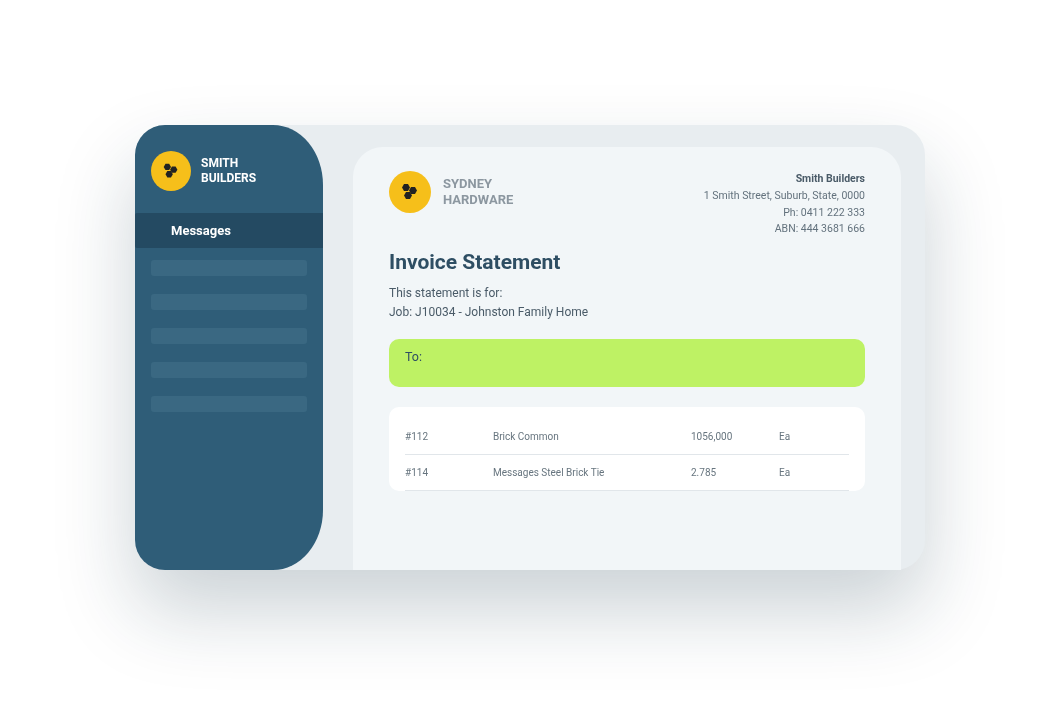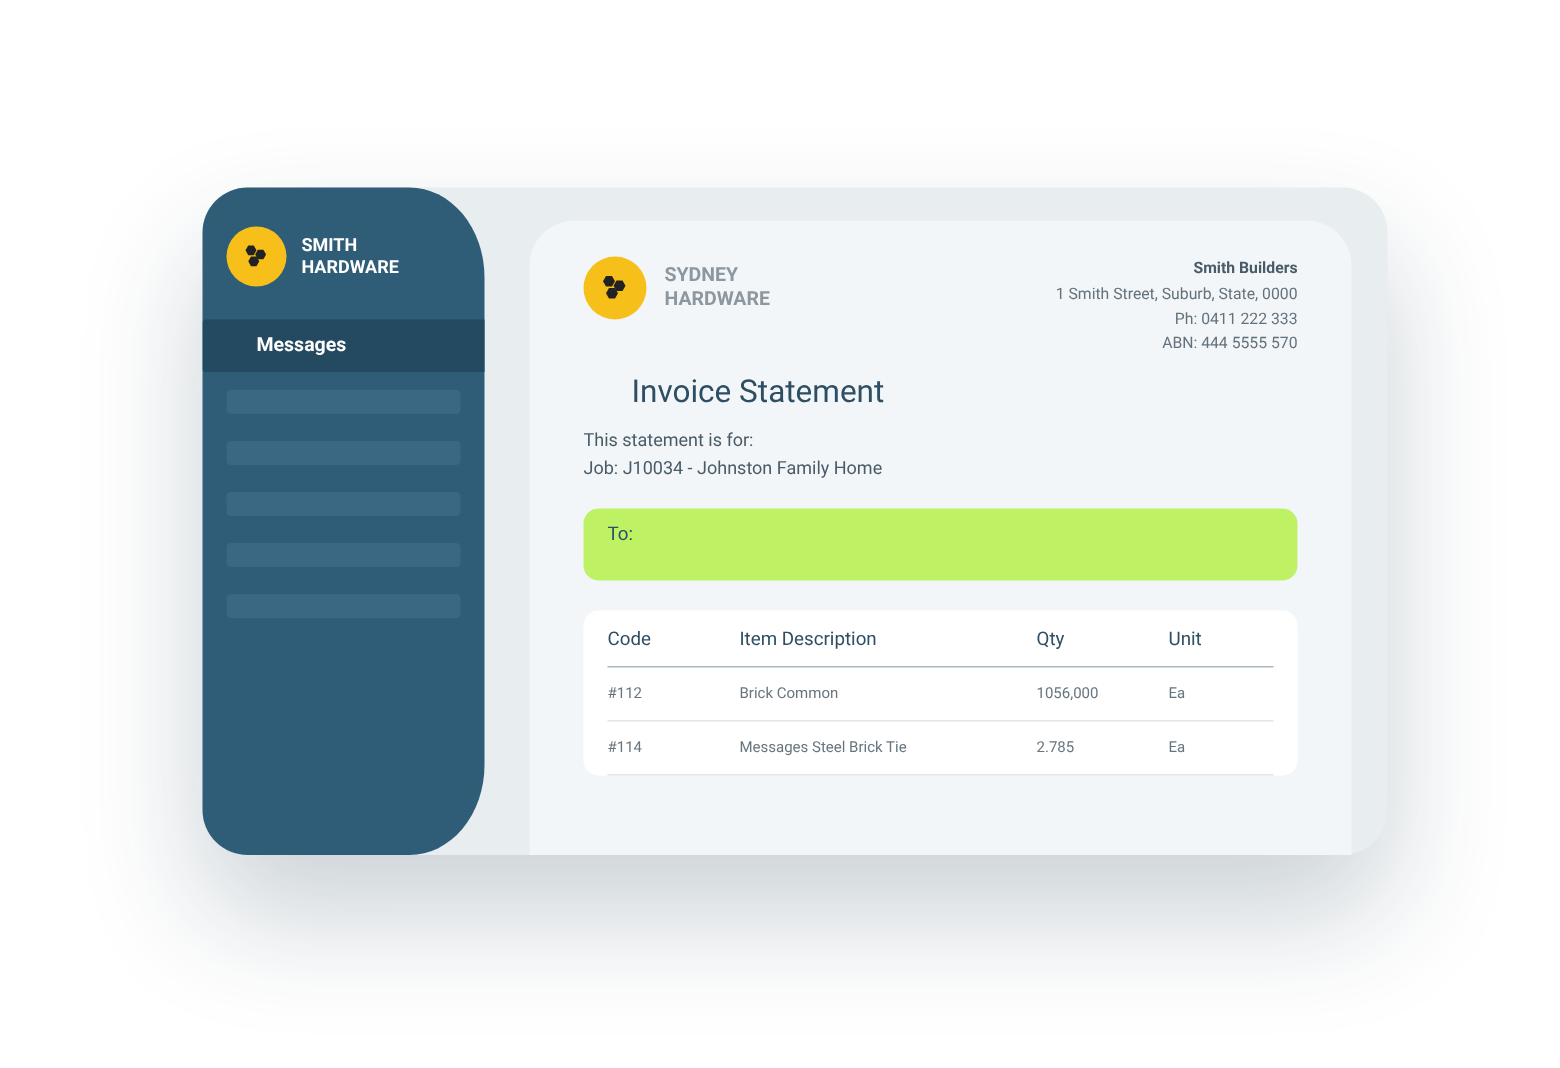--- a/index.html
+++ b/index.html
@@ -112,22 +112,21 @@
     text-align: right;
     color: #63727d;
     font-size: 10.5px;
     line-height: 1.6;
   }
   .billto .strong { font-weight: 700; color: #4a5b68; }
   .title {
     margin-top: 12px;
     color: #2e4e63;
     font-size: 21px;
-    font-weight: 400;
-    margin-left: 32px;
+    font-weight: 700;
   }
   .meta {
     margin-top: 10px;
     color: #4a5b68;
     font-size: 12px;
     line-height: 1.6;
   }
   .to-box {
     margin-top: 16px;
     background: #bef264;
@@ -173,21 +172,21 @@
         <span class="sb-logo">
           <svg viewBox="0 0 24 24">
             <g fill="#222">
               <polygon points="6,4 10,4 12,7.5 10,11 6,11 4,7.5"></polygon>
               <polygon points="13,7 17,7 19,10.5 17,14 13,14 11,10.5"></polygon>
               <polygon points="8,12 12,12 14,15.5 12,19 8,19 6,15.5"></polygon>
             </g>
           </svg>
         </span>
         <span class="sb-name">SMITH
-HARDWARE</span>
+BUILDERS</span>
       </div>
       <div class="sb-active">Messages</div>
       <div class="sb-placeholder">
         <div class="row"></div>
         <div class="row"></div>
         <div class="row"></div>
         <div class="row"></div>
         <div class="row"></div>
       </div>
     </aside>
@@ -205,41 +204,35 @@
                 </g>
               </svg>
             </span>
             <span class="brand-name">SYDNEY
 HARDWARE</span>
           </div>
           <div class="billto">
             <div class="strong">Smith Builders</div>
             <div>1 Smith Street, Suburb, State, 0000</div>
             <div>Ph: 0411 222 333</div>
-            <div>ABN: 444 5555 570</div>
+            <div>ABN: 444 3681 666</div>
           </div>
         </div>
 
         <h1 class="title">Invoice Statement</h1>
         <div class="meta">
           <div>This statement is for:</div>
           <div>Job: J10034 - Johnston Family Home</div>
         </div>
 
         <div class="to-box">
           <span>To:</span>
         </div>
 
         <div class="table">
-          <div class="thead">
-            <span>Code</span>
-            <span>Item Description</span>
-            <span>Qty</span>
-            <span>Unit</span>
-          </div>
           <div class="trow">
             <span>#112</span>
             <span>Brick Common</span>
             <span>1056,000</span>
             <span>Ea</span>
           </div>
           <div class="trow">
             <span>#114</span>
             <span>Messages Steel Brick Tie</span>
             <span>2.785</span>

